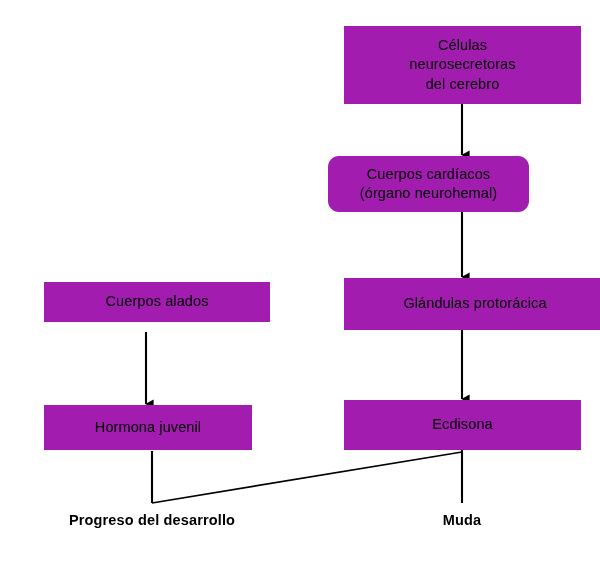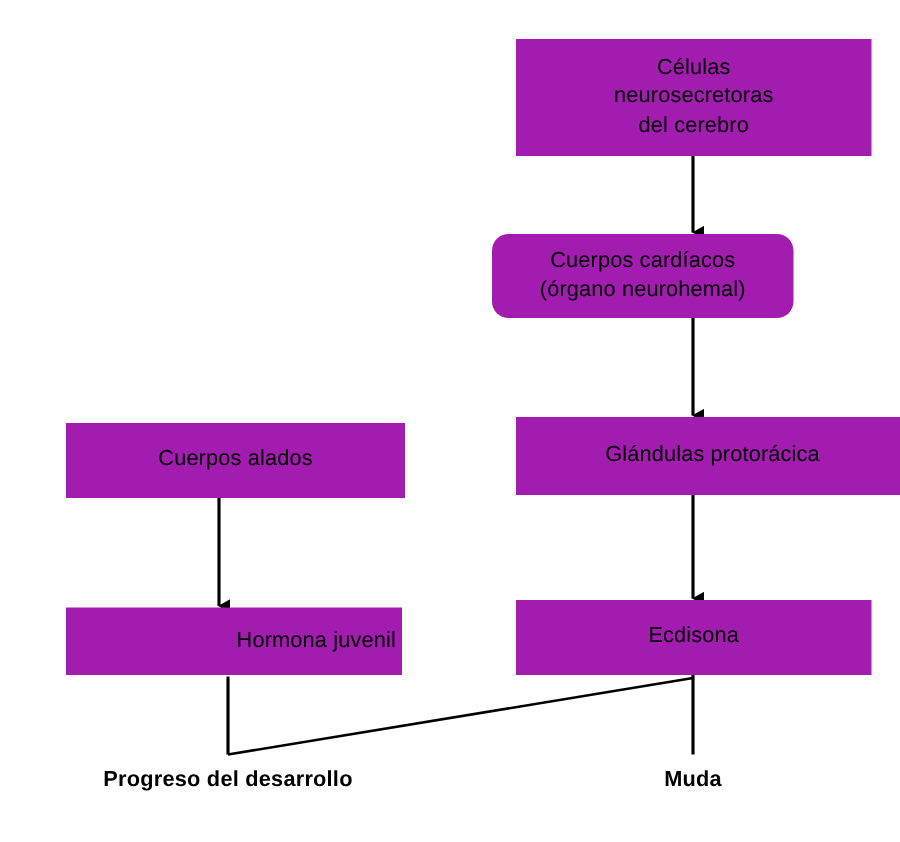--- a/index.html
+++ b/index.html
@@ -90,25 +90,25 @@
   </div>
 
   <div class="node-box" style="left:344px; top:278px; width:262px; height:52px;">
     <span>Glándulas protorácica</span>
   </div>
 
   <div class="node-box" style="left:344px; top:400px; width:237px; height:50px;">
     <span>Ecdisona</span>
   </div>
 
-  <div class="node-box" style="left:44px; top:282px; width:226px; height:50px;">
+  <div class="node-box" style="left:44px; top:282px; width:226px; height:40px;">
     <span>Cuerpos alados</span>
   </div>
 
-  <div class="node-box" style="left:44px; top:405px; width:224px; height:45px;justify-content:flex-end;">
+  <div class="node-box" style="left:44px; top:405px; width:208px; height:45px;">
     <span>Hormona juvenil</span>
   </div>
 
   <div class="outcome-label" style="left:0px; top:512px; width:304px;">
     <span>Progreso del desarrollo</span>
   </div>
 
   <div class="outcome-label" style="left:362px; top:512px; width:200px;">
     <span>Muda</span>
   </div>

